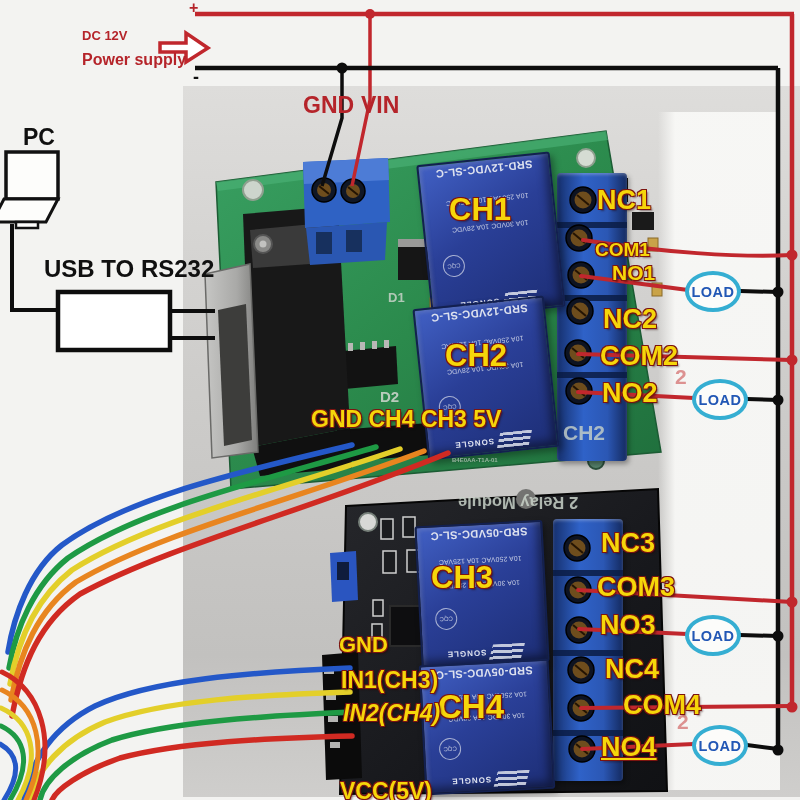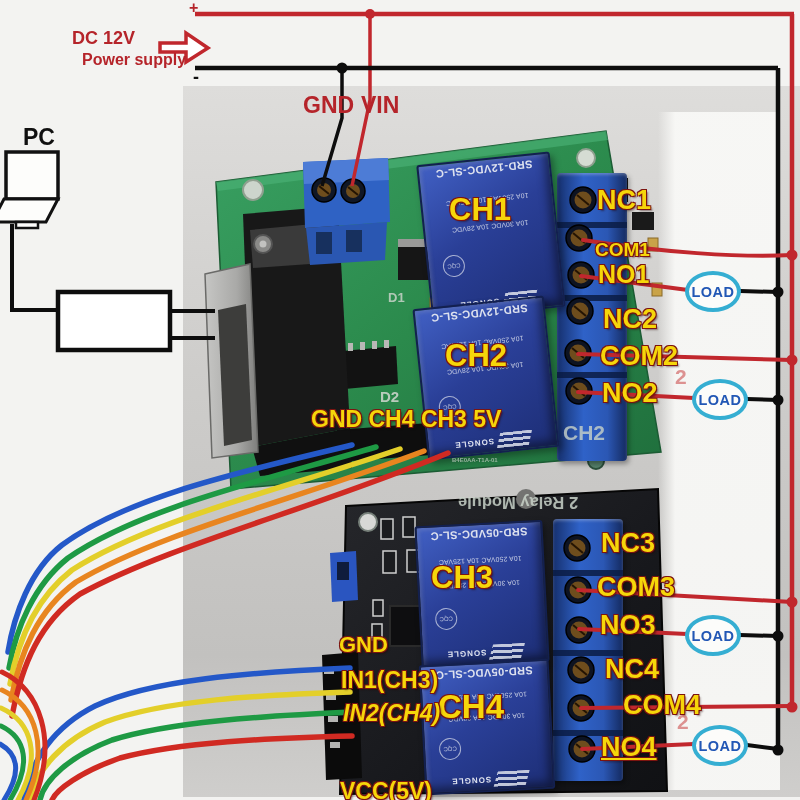--- a/index.html
+++ b/index.html
@@ -344,31 +344,32 @@
     </g>
   </svg>
 
   <div class="load" style="left:685px;top:271px;">LOAD</div>
   <div class="load" style="left:692px;top:379px;">LOAD</div>
   <div class="load" style="left:685px;top:615px;">LOAD</div>
   <div class="load" style="left:692px;top:725px;">LOAD</div>
 
   <div class="lab rl" style="left:189px;top:0px;font-size:16px;">+</div>
   <div class="lab bl" style="left:193px;top:68px;font-size:18px;">-</div>
-  <div class="lab rl" style="left:72px;top:29px;font-size:18px;">DC 12V</div>
+  <div class="lab rl" style="left:82px;top:29px;font-size:13px;">DC 12V</div>
   <div class="lab rl" style="left:82px;top:52px;font-size:16px;">Power supply</div>
   <div class="lab rl" style="left:303px;top:94px;font-size:23px;">GND</div>
   <div class="lab rl" style="left:361px;top:94px;font-size:23px;">VIN</div>
   <div class="lab bl" style="left:7px;top:126px;font-size:23px;margin-left:16px;">PC</div>
+  <div class="lab bl" style="left:44px;top:257px;font-size:24px;">USB TO RS232</div>
 
   <div class="lab yl" style="left:449px;top:194px;font-size:31px;">CH1</div>
   <div class="lab yl" style="left:445px;top:340px;font-size:31px;">CH2</div>
   <div class="lab yl" style="left:597px;top:187px;font-size:27px;">NC1</div>
   <div class="lab yl" style="left:595px;top:240px;font-size:19px;">COM1</div>
-  <div class="lab yl" style="left:598px;top:262px;font-size:25px;">NO1</div>
+  <div class="lab yl" style="left:566px;top:262px;font-size:21px;padding-left:46px;">NO1</div>
   <div class="lab yl" style="left:603px;top:306px;font-size:27px;">NC2</div>
   <div class="lab yl" style="left:600px;top:343px;font-size:27px;">COM2</div>
   <div class="lab yl" style="left:602px;top:380px;font-size:27px;">NO2</div>
   <div class="lab yl" style="left:311px;top:408px;font-size:23px;">GND CH4 CH3 5V</div>
   <div class="lab pr" style="left:388px;top:291px;font-size:13px;opacity:.85;">D1</div>
   <div class="lab pr" style="left:380px;top:389px;font-size:15px;opacity:.9;">D2</div>
   <div class="lab pr" style="left:563px;top:422px;font-size:21px;opacity:.8;">CH2</div>
   <div class="lab pr" style="left:452px;top:457px;font-size:6px;opacity:.7;">B4E0AA-T1A-01</div>
 
   <div class="lab pr flip180" style="left:458px;top:494px;font-size:16.5px;opacity:.85;">2 Relay Module</div>

